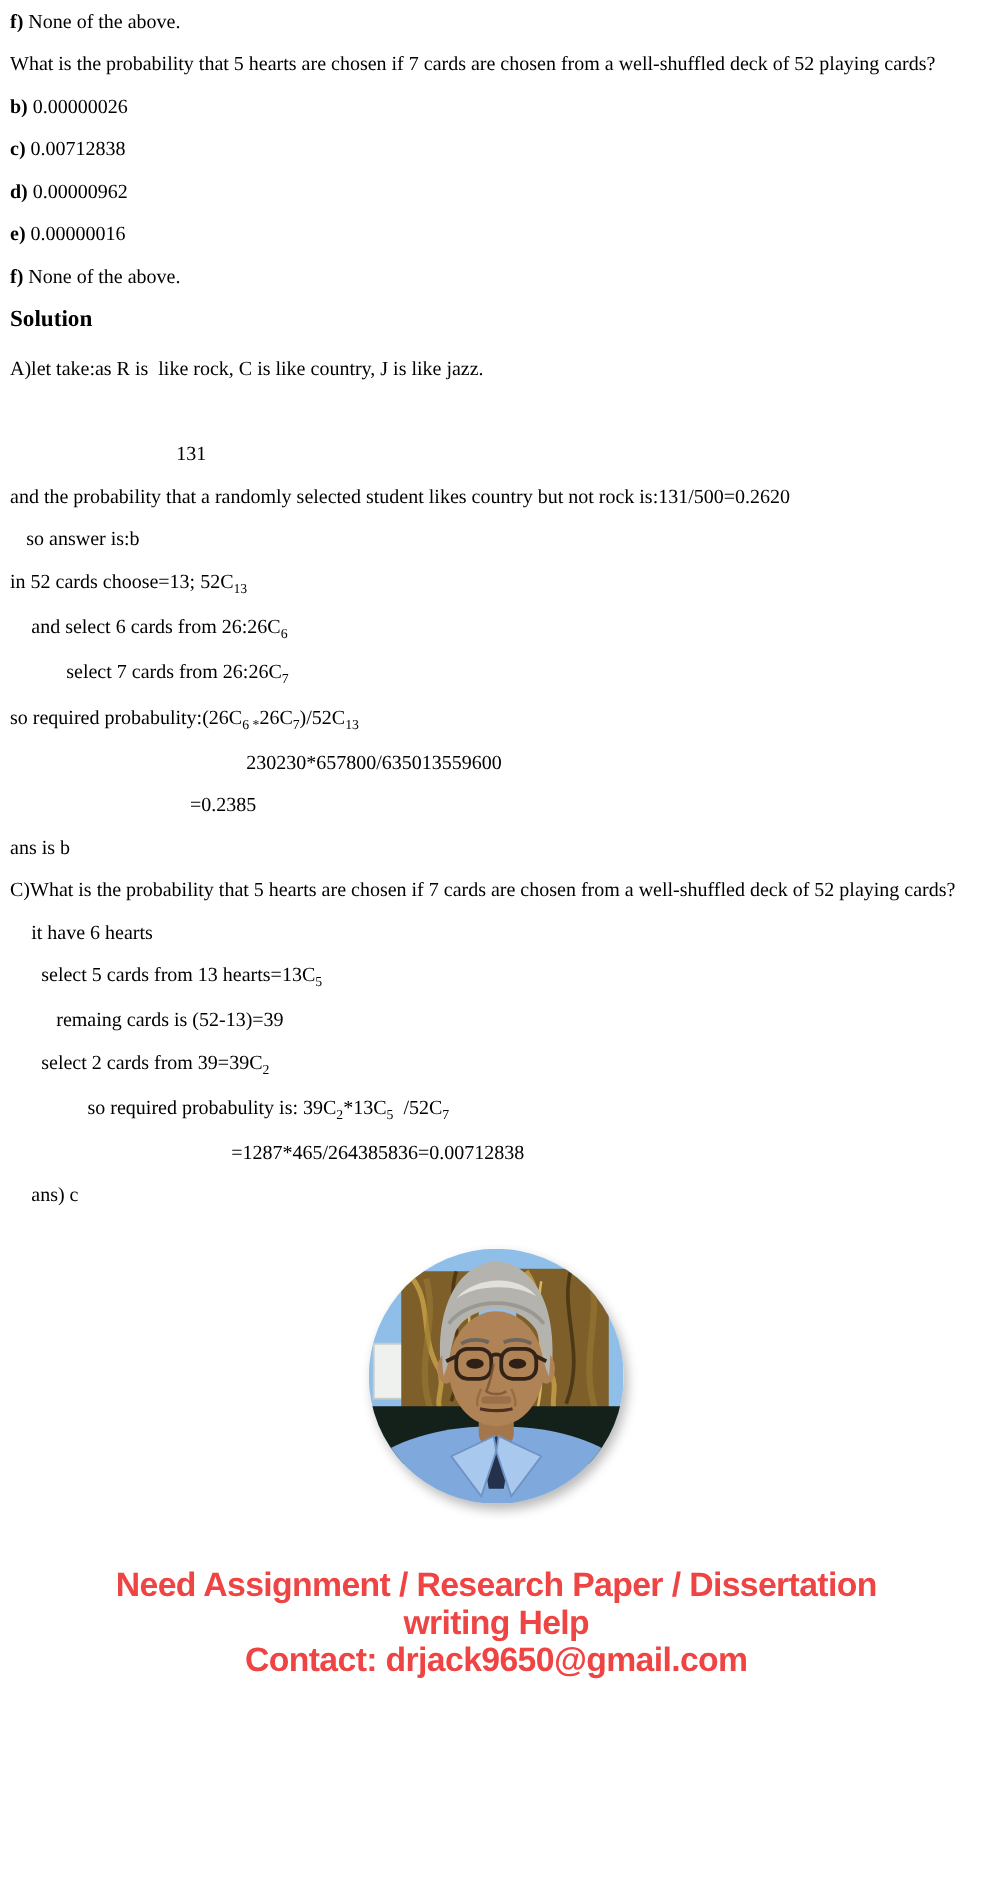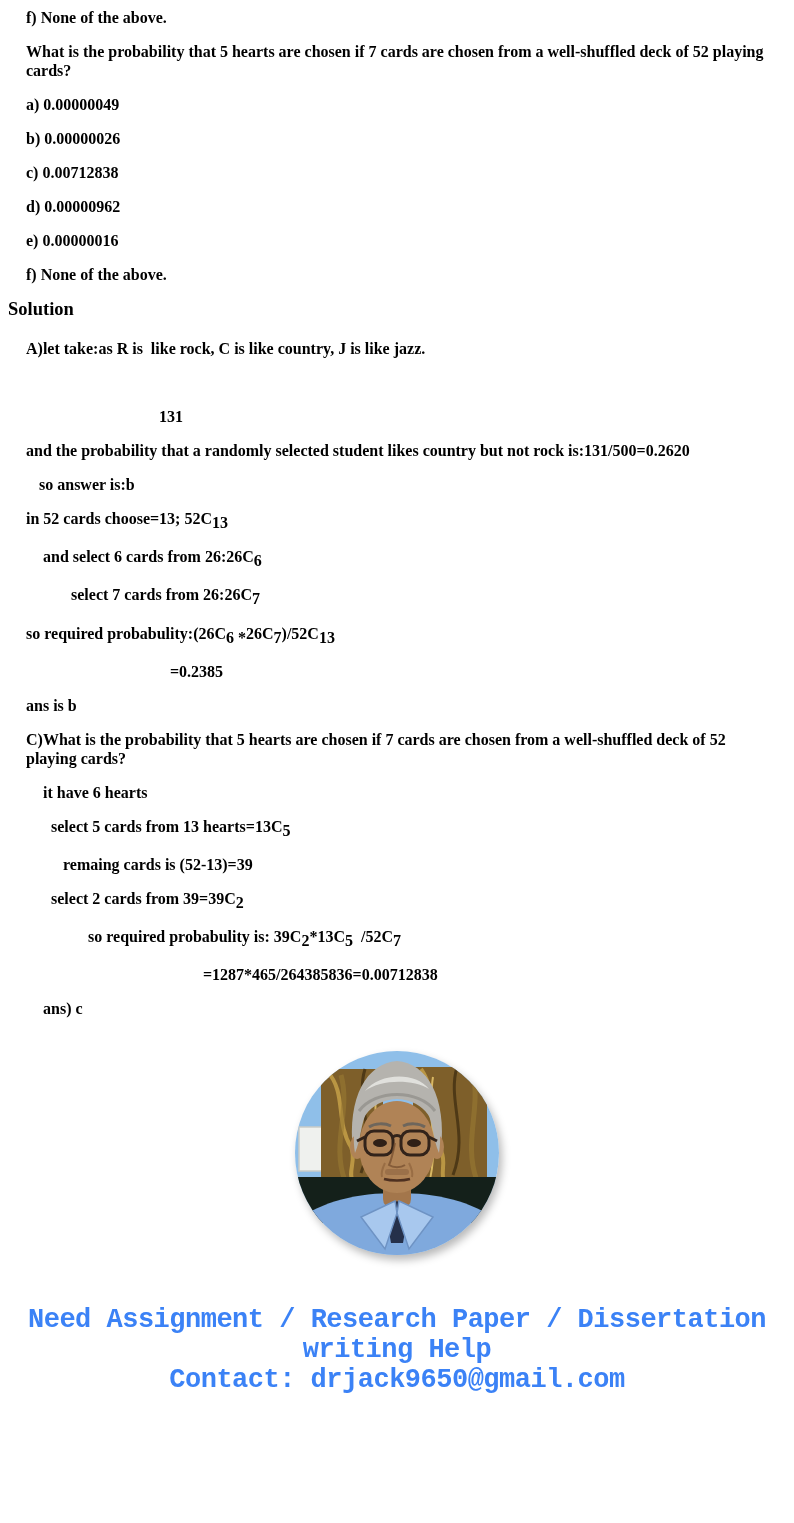--- a/index.html
+++ b/index.html
@@ -1,50 +1,50 @@
 <!DOCTYPE html>
 <html><head>
 <meta charset="utf-8">
 <style>
   html,body{margin:0;padding:0;background:#ffffff;}
   body{width:794px;height:1523px;overflow:hidden;color:#000;
        font-family:"Liberation Serif", serif;}
   .doc{padding:8px 14px 0 8px;}
-  .doc p{margin:0 0 15px 18px;font-size:16px;line-height:19px;white-space:pre-wrap;font-weight:bold;}
+  .doc p{margin:0 0 15px 0;font-size:16px;line-height:19px;white-space:pre-wrap;}
   .doc p.blank{min-height:19px;}
   .doc p.heading{font-size:18.5px;line-height:21px;margin:3px 0 19px 0;font-weight:bold;}
-  .doc sub{font-size:16px;line-height:normal;}
+  .doc sub{font-size:11px;line-height:normal;}
   .avatar-wrap{width:204px;height:204px;margin:33px auto 0 auto;border-radius:50%;
        overflow:hidden;box-shadow:3px 5px 9px rgba(0,0,0,0.28);}
   .avatar-wrap svg{display:block;width:204px;height:204px;}
-  .footer{margin-top:50px;text-align:center;font-family:Liberation Mono, monospace;
-       font-weight:bold;font-size:27px;line-height:30px;letter-spacing:-0.5px;color:#3b82f6;}
+  .footer{margin-top:50px;text-align:center;font-family:Liberation Sans, sans-serif;
+       font-weight:bold;font-size:27px;line-height:30px;letter-spacing:-0.5px;color:#ef4444;}
 </style>
 </head>
 <body style="width: 794px; height: 1523px; background: rgb(255, 255, 255); color: rgb(0, 0, 0);">
 
 <div class="doc">
     <p><b>f)</b><span> None of the above.</span></p>
     <p><span>What is the probability that 5 hearts are chosen if 7 cards are chosen from a well-shuffled deck of 52 playing cards?</span></p>
-    <p><b>a)</b><span> 0.00000049</span></p>
     <p><b>b)</b><span> 0.00000026</span></p>
     <p><b>c)</b><span> 0.00712838</span></p>
     <p><b>d)</b><span> 0.00000962</span></p>
     <p><b>e)</b><span> 0.00000016</span></p>
     <p><b>f)</b><span> None of the above.</span></p>
     <p class="heading"><b>Solution</b></p>
     <p><span>A)let take:as R is  like rock, C is like country, J is like jazz.</span></p>
     <p class="blank"></p>
     <p style="padding-left: 133px;"><span>131</span></p>
     <p><span>and the probability that a randomly selected student likes country but not rock is:131/500=0.2620</span></p>
     <p style="padding-left: 13px;"><span>so answer is:b</span></p>
     <p><span>in 52 cards choose=13; 52C</span><sub>13</sub></p>
     <p style="padding-left: 17px;"><span>and select 6 cards from 26:26C</span><sub>6</sub></p>
     <p style="padding-left: 45px;"><span>select 7 cards from 26:26C</span><sub>7</sub></p>
     <p><span>so required probabulity:(26C</span><sub>6 *</sub><span>26C</span><sub>7</sub><span>)/52C</span><sub>13</sub></p>
+    <p style="padding-left: 189px;"><span>230230*657800/635013559600</span></p>
     <p style="padding-left: 144px;"><span>=0.2385</span></p>
     <p><span>ans is b</span></p>
     <p><span>C)What is the probability that 5 hearts are chosen if 7 cards are chosen from a well-shuffled deck of 52 playing cards?</span></p>
     <p style="padding-left: 17px;"><span>it have 6 hearts</span></p>
     <p style="padding-left: 25px;"><span>select 5 cards from 13 hearts=13C</span><sub>5</sub></p>
     <p style="padding-left: 37px;"><span>remaing cards is (52-13)=39</span></p>
     <p style="padding-left: 25px;"><span>select 2 cards from 39=39C</span><sub>2</sub></p>
     <p style="padding-left: 62px;"><span>so required probabulity is: 39C</span><sub>2</sub><span>*13C</span><sub>5</sub><span>  /52C</span><sub>7</sub></p>
     <p style="padding-left: 177px;"><span>=1287*465/264385836=0.00712838</span></p>
     <p style="padding-left: 17px;"><span>ans) c</span></p>

